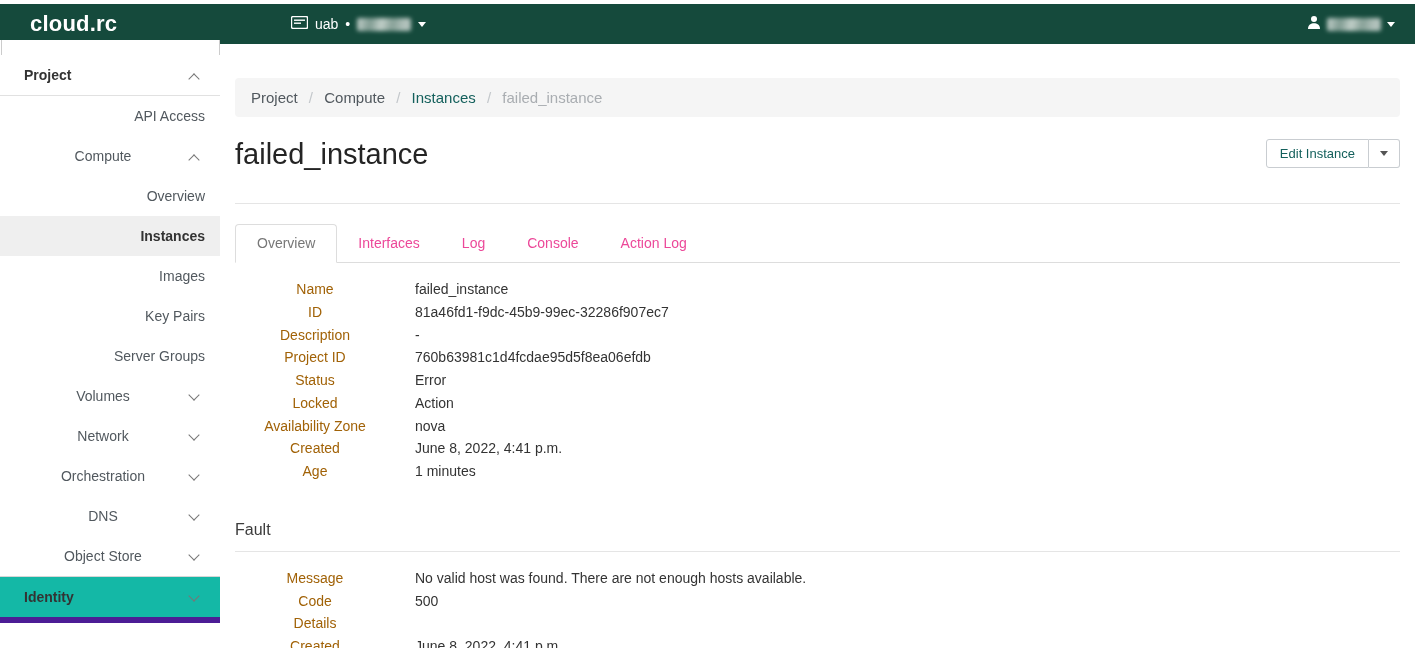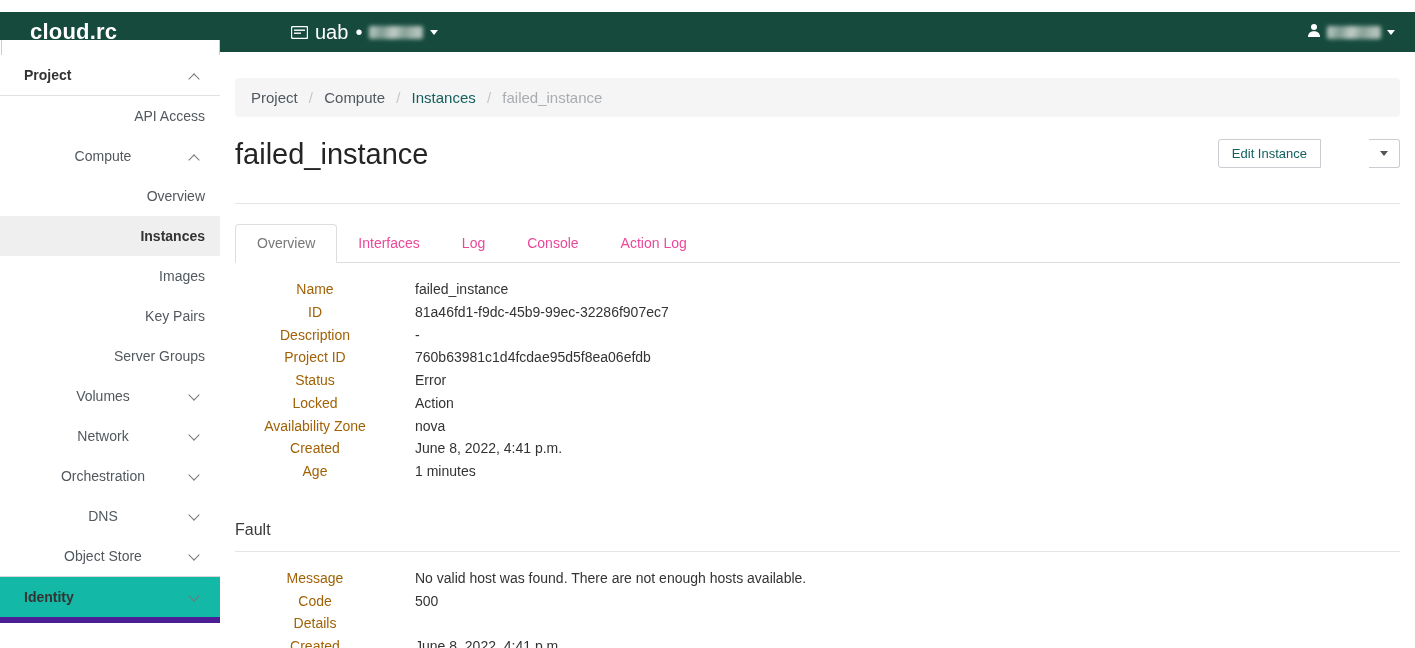--- a/index.html
+++ b/index.html
@@ -2,25 +2,25 @@
 <html><head>
 <meta charset="utf-8">
 <style>
   html,body{margin:0;padding:0;}
   body{
     width:1415px;height:648px;overflow:hidden;background:#fff;
     font-family:"Liberation Sans","DejaVu Sans",sans-serif;
     -webkit-font-smoothing:antialiased;color:#333;
   }
   
-  .topbar{position:absolute;left:0;top:12px;width:1415px;height:40px;background:#154a3c;}
+  .topbar{position:absolute;left:0;top:4px;width:1415px;height:40px;background:#154a3c;}
   .brand{position:absolute;left:30px;top:0;height:40px;line-height:40px;color:#fff;
     font-size:22px;font-weight:bold;letter-spacing:.2px;text-decoration:none;cursor:pointer;}
   .hdr-ctx{position:absolute;left:291px;top:0;height:40px;display:flex;align-items:center;gap:7px;
-    color:#fff;font-size:20px;cursor:pointer;}
+    color:#fff;font-size:14px;cursor:pointer;}
   .hdr-user{position:absolute;right:20px;top:0;height:40px;display:flex;align-items:center;gap:6px;
     color:#fff;font-size:14px;cursor:pointer;}
   .redact{display:inline-block;width:54px;height:13px;border-radius:2px;
     background:linear-gradient(100deg,#c8d4cf 5%,#8ba49b 25%,#d5ded9 45%,#93aaa1 65%,#c2cec9 85%);
     filter:blur(2px);opacity:.9;}
   .tri{width:0;height:0;border-left:4px solid transparent;border-right:4px solid transparent;
     border-top:5px solid #fff;display:inline-block;}
   .tri.dark{border-top-color:#555;}
   .icon-svg{display:inline-block;vertical-align:middle;}
   
@@ -39,21 +39,21 @@
   .chev.down{transform:rotate(45deg);margin-top:-2px;}
   
   .main{position:absolute;left:220px;top:40px;width:1195px;padding:0 15px;box-sizing:border-box;}
   .breadcrumb{margin-top:38px;height:39px;line-height:39px;background:#f5f5f5;border-radius:4px;
     padding:0 16px;font-size:15px;color:#51585e;white-space:nowrap;}
   .breadcrumb .sep{color:#c3c7cb;margin:0 7px;}
   .breadcrumb .link{color:#14605c;cursor:pointer;}
   .breadcrumb .current{color:#a9adb1;}
   .title-row{margin-top:20px;display:flex;justify-content:space-between;align-items:flex-start;}
   .page-title{font-size:29px;font-weight:400;color:#242424;margin:0;line-height:34px;}
-  .btn-group{display:flex;height:29px;margin-top:2px;gap:48px;}
+  .btn-group{display:flex;height:29px;margin-top:2px;}
   .btn{background:#fff;border:1px solid #c9cdd1;color:#14605c;font-size:13px;cursor:pointer;
     display:flex;align-items:center;box-sizing:border-box;}
   .btn-main{padding:0 13px;border-radius:3px 0 0 3px;}
   .btn-caret{width:31px;border-left:none;border-radius:0 3px 3px 0;justify-content:center;}
   .rule{border:none;border-top:1px solid #e5e5e5;margin:32px 0 0 0;}
   .tabs{margin-top:20px;display:flex;border-bottom:1px solid #ddd;height:39px;box-sizing:border-box;}
   .tab{padding:0 21px;line-height:38px;font-size:14px;color:#ec4899;cursor:pointer;}
   .tab.active{background:#fff;border:1px solid #ddd;border-bottom:1px solid #fff;margin-bottom:-1px;
     border-radius:4px 4px 0 0;color:#777;line-height:37px;}
   dl.detail{margin:15px 0 0 0;font-size:14px;line-height:22.75px;}

